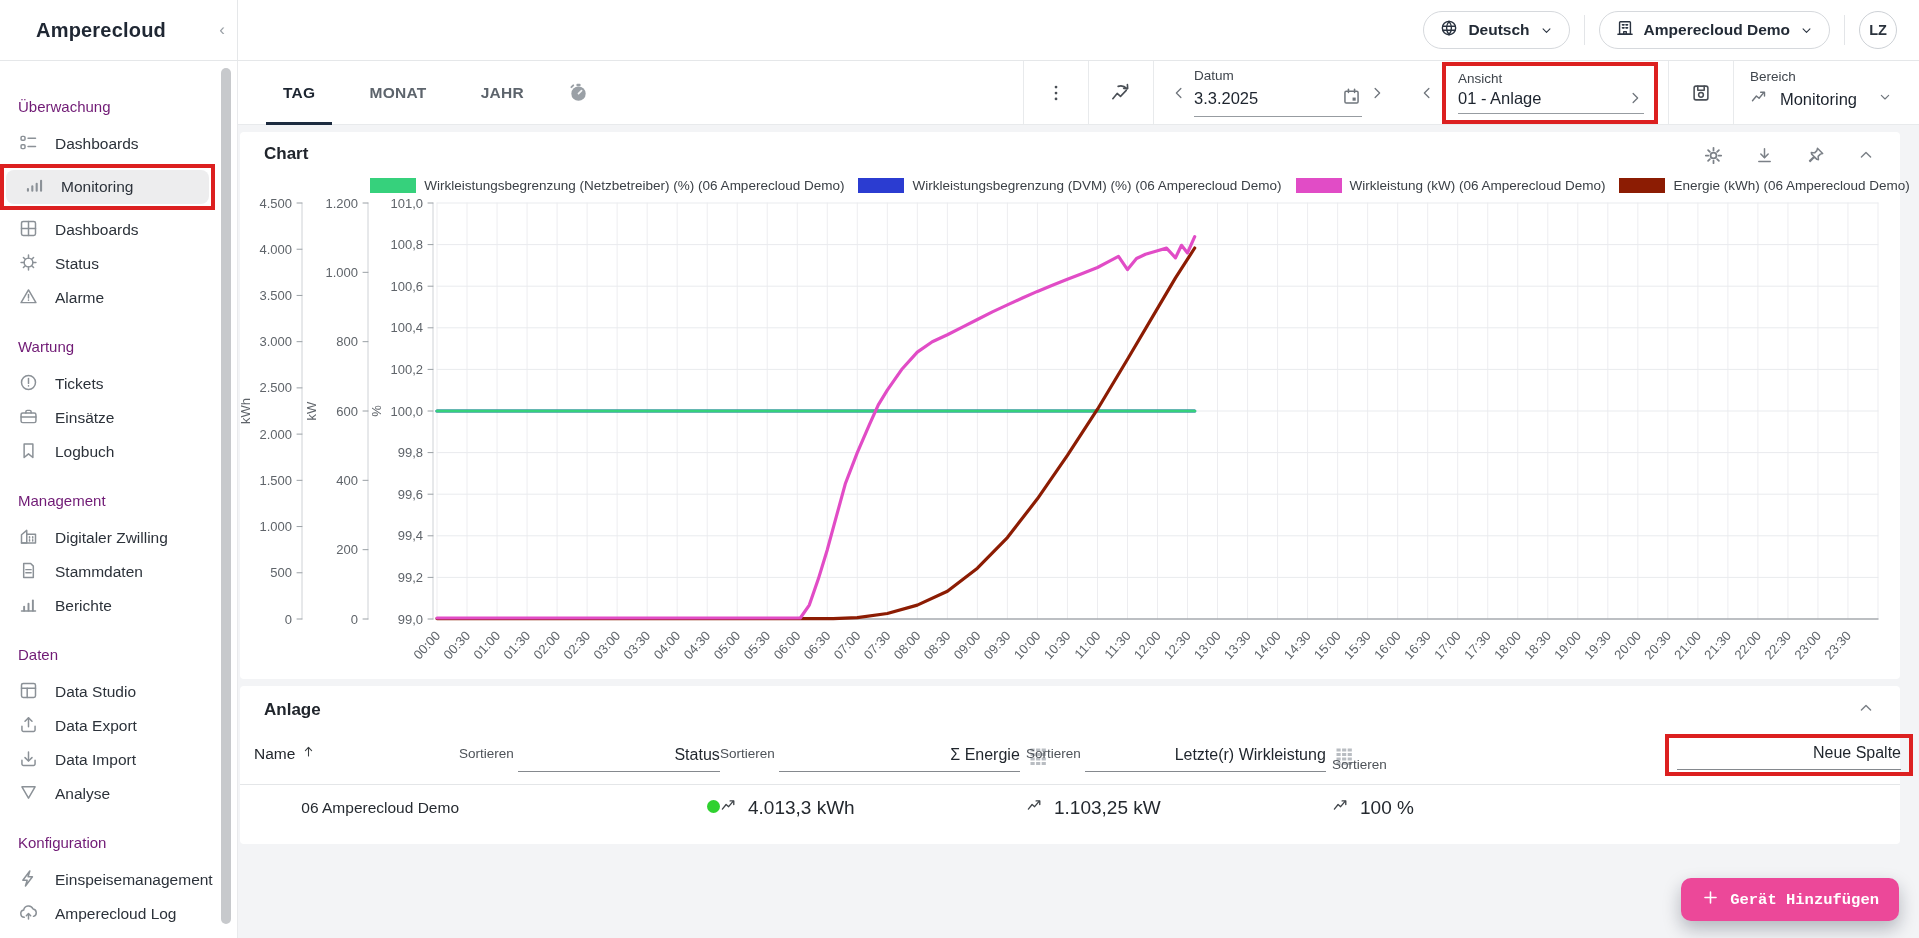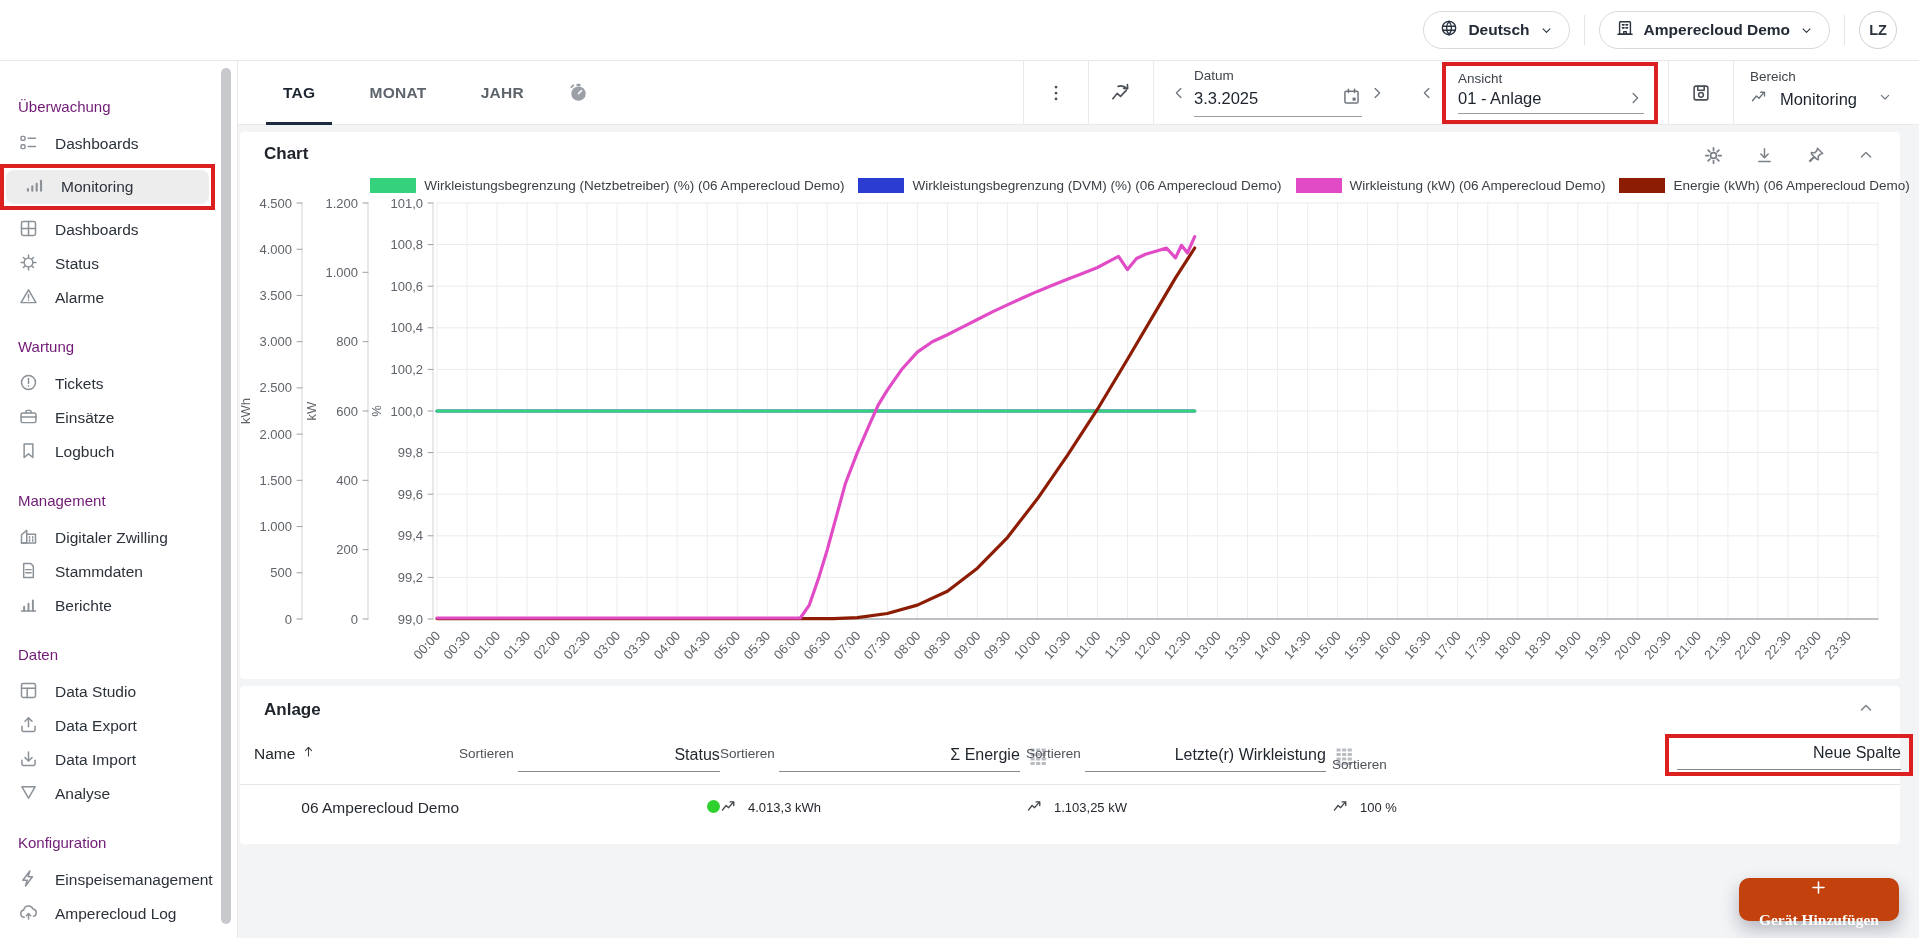--- a/index.html
+++ b/index.html
@@ -82,31 +82,35 @@
   .hdr-sort{font-size:13.5px;color:#4d5258;}
   .hdr-fieldrow{display:flex;align-items:flex-end;gap:8px;}
   .hdr-field{border-bottom:1px solid #85898e;padding-bottom:7px;font-size:16px;color:#1f252c;white-space:nowrap;overflow:hidden;cursor:pointer;}
   .grid-ic{color:#b9bdc2;cursor:pointer;margin-bottom:2px;}
   .grid-ic svg{width:20px;height:20px;}
   .neue-box{border:4px solid #dc2020;padding:6px 8px 2px 8px;align-self:end;margin-bottom:-4px;width:248px;}
   .neue-field{border-bottom:1px solid #85898e;padding-bottom:7px;font-size:16px;color:#1f252c;cursor:pointer;}
   .t-row{display:grid;grid-template-columns:205px 261px 306px 306px 333px 1fr;align-items:center;height:46px;margin-top:12px;border-top:1px solid #e4e6e8;padding:0 14px;cursor:pointer;}
   .t-name{font-size:15.5px;color:#262b31;}
   .dot{width:13px;height:13px;border-radius:50%;display:inline-block;margin-left:6px;}
-  .cellval{display:flex;align-items:center;gap:9px;font-size:13px;color:#24292f;}
+  .cellval{display:flex;align-items:center;gap:9px;font-size:19px;color:#24292f;}
   .cellval svg{width:19px;height:19px;color:#3f4449;}
 
   
-  .fab{position:absolute;right:20px;bottom:17px;height:43px;background:#c2410c;color:#fff;border:none;border-radius:10px;display:flex;align-items:center;gap:10px;padding:0 20px;font-family:Liberation Serif, serif;font-size:15.5px;font-weight:600;cursor:pointer;box-shadow:0 8px 18px rgba(15,23,42,.28);flex-direction:column;}
+  .fab{position:absolute;right:20px;bottom:17px;height:43px;background:#ec4899;color:#fff;border:none;border-radius:10px;display:flex;align-items:center;gap:10px;padding:0 20px;font-family:Liberation Mono, monospace;font-size:15.5px;font-weight:600;cursor:pointer;box-shadow:0 8px 18px rgba(15,23,42,.28);}
   .fab svg{width:19px;height:19px;color:#fff;stroke-width:2;}
 </style>
 </head>
 <body>
 
 <header class="topbar">
+  <div class="tb-left">
+    <span class="logo">Amperecloud</span>
+    <span class="collapse">‹</span>
+  </div>
   <div class="tb-right">
     <div class="pill">
       <span id="ic-globe"><svg viewBox="0 0 24 24" style="width:20px;height:20px">
             <circle cx="12" cy="12" r="8"></circle>
             <path d="M4.6 9.8h14.8M5 14.6h14"></path>
             <path d="M12 4a12.5 12.5 0 0 1 0 16M12 4a12.5 12.5 0 0 0 0 16"></path>
           </svg></span>
       <span>Deutsch</span>
       <span class="chev" id="ic-chev1"><svg viewBox="0 0 24 24" style="width:15px;height:15px">
             <path d="M6.5 9.5l5.5 5.5 5.5-5.5"></path>

